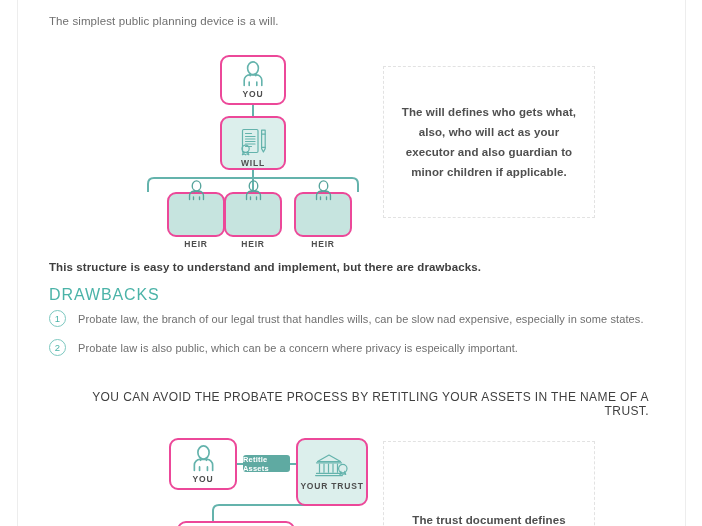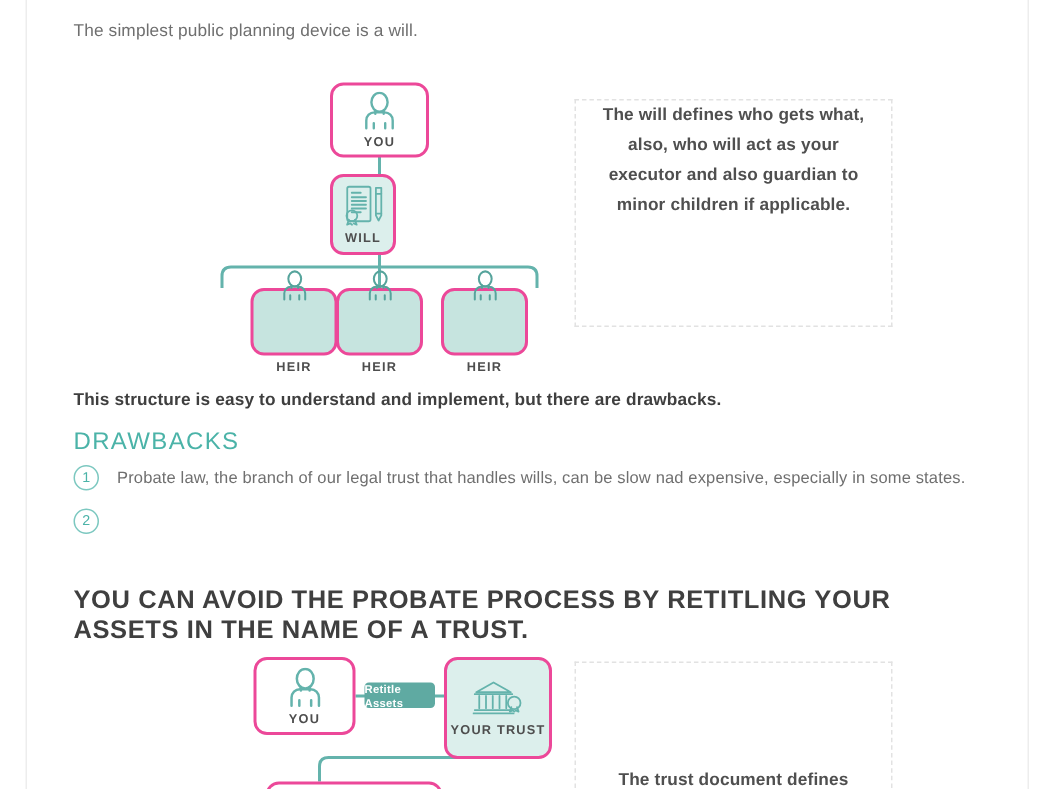--- a/index.html
+++ b/index.html
@@ -22,21 +22,21 @@
   .para{
     font-size:11.5px;color:#6f6f6f;line-height:16px;letter-spacing:0.1px;
   }
   .para-bold{
     font-size:11.5px;color:#3f3f3f;font-weight:bold;line-height:16px;letter-spacing:0.1px;
   }
   .section-label{
     font-size:16px;color:#4bb3a8;letter-spacing:0.9px;font-weight:normal;
   }
   .big-heading{
-    font-size:17px;color:#3f3f3f;font-weight:bold;letter-spacing:0.4px;
+    font-size:12px;color:#3f3f3f;font-weight:normal;letter-spacing:0.4px;text-align:right;
   }
 
   
   .num-row{display:flex;align-items:center;}
   .num-circle{
     width:17px;height:17px;border-radius:50%;
     border:1px solid #7cc8c0;
     color:#4bb3a8;font-size:9.5px;
     display:flex;align-items:center;justify-content:center;
     flex:0 0 auto;box-sizing:border-box;
@@ -60,21 +60,21 @@
   }
   .dbox .gicon{line-height:0;}
 
   
   .wires{position:absolute;left:0;top:0;overflow:visible;pointer-events:none;}
 
   
   .callout{
     position:absolute;box-sizing:border-box;
     border:1px dashed #e2e2e2;
-    display:flex;justify-content:center;
+    display:flex;align-items:center;justify-content:center;
     background:#fff;
   }
   .callout p{
     margin:0;text-align:center;font-size:11.5px;line-height:20px;
     color:#4f4f4f;font-weight:bold;letter-spacing:0.1px;
     padding:0 16px;
   }
   .callout.bottom p{ align-self:flex-end; }
 
   
@@ -115,21 +115,21 @@
         <svg width="24" height="26" viewBox="0 0 24 26" fill="none" stroke="#64b3ac" stroke-width="1.6" stroke-linecap="round" stroke-linejoin="round">
           <ellipse cx="12" cy="7.2" rx="5.4" ry="6.3"></ellipse>
           <path d="M9.2 12.6 v2.2 M14.8 12.6 v2.2"></path>
           <path d="M3.2 24.5 v-5.2 a5.4 5.4 0 0 1 5.4-5.4 h6.8 a5.4 5.4 0 0 1 5.4 5.4 v5.2"></path>
           <path d="M8.2 24.5 v-3.4 M15.8 24.5 v-3.4"></path>
         </svg>
       </div>
       <div class="cap">YOU</div>
     </div>
 
-    <div class="dbox fill" style="left:189px;top:66px;width:44px;height:54px;">
+    <div class="dbox fill" style="left:189px;top:66px;width:66px;height:54px;justify-content:flex-end;">
       <div class="gicon">
         <svg width="32" height="28" viewBox="0 0 32 28" fill="none" stroke="#64b3ac" stroke-width="1.2" stroke-linecap="round" stroke-linejoin="round">
           <rect x="5.5" y="1.5" width="15.5" height="23" rx="1.2"></rect>
           <path d="M8.5 5.5 h6 M8.5 8.5 h9.5 M8.5 11 h9.5 M8.5 13.5 h9.5 M8.5 16 h9.5 M8.5 18.5 h6"></path>
           <circle cx="8.6" cy="20.8" r="3.6"></circle>
           <path d="M6.6 23.6 l-1.2 3.2 2-0.9 1.3 0.9 M10.6 23.6 l1.2 3.2 -2-0.9"></path>
           <path d="M24.6 2.2 h3.6 v18.4 l-1.8 3.4 -1.8 -3.4 z"></path>
           <path d="M24.6 6.2 h3.6 M24.6 19.4 h3.6"></path>
         </svg>
       </div>
@@ -181,20 +181,21 @@
 
   <div class="section-label" style="position:absolute;left:18px;top:286px;">DRAWBACKS</div>
 
   <div class="num-row" style="position:absolute;left:18px;top:310px;width:600px;">
     <div class="num-circle">1</div>
     <div class="num-text">Probate law, the branch of our legal trust that handles wills, can be slow nad expensive, especially in some states.</div>
   </div>
 
   <div class="num-row" style="position:absolute;left:18px;top:339px;width:600px;">
     <div class="num-circle">2</div>
+    <div class="num-text">Probate law is also public, which can be a concern where privacy is espeically important.</div>
   </div>
 
   <div class="big-heading" style="position:absolute;left:18px;top:390px;width:600px;">YOU CAN AVOID THE PROBATE PROCESS BY RETITLING YOUR ASSETS IN THE NAME OF A TRUST.</div>
 
   <div style="position:absolute;left:0px;top:425px;width:640px;height:101px;overflow:hidden;">
 
     <svg class="wires" width="640" height="101" viewBox="0 0 640 101">
       <g fill="none" stroke="#64b3ac" stroke-width="2">
 
         <line x1="206" y1="39" x2="213" y2="39"></line>

